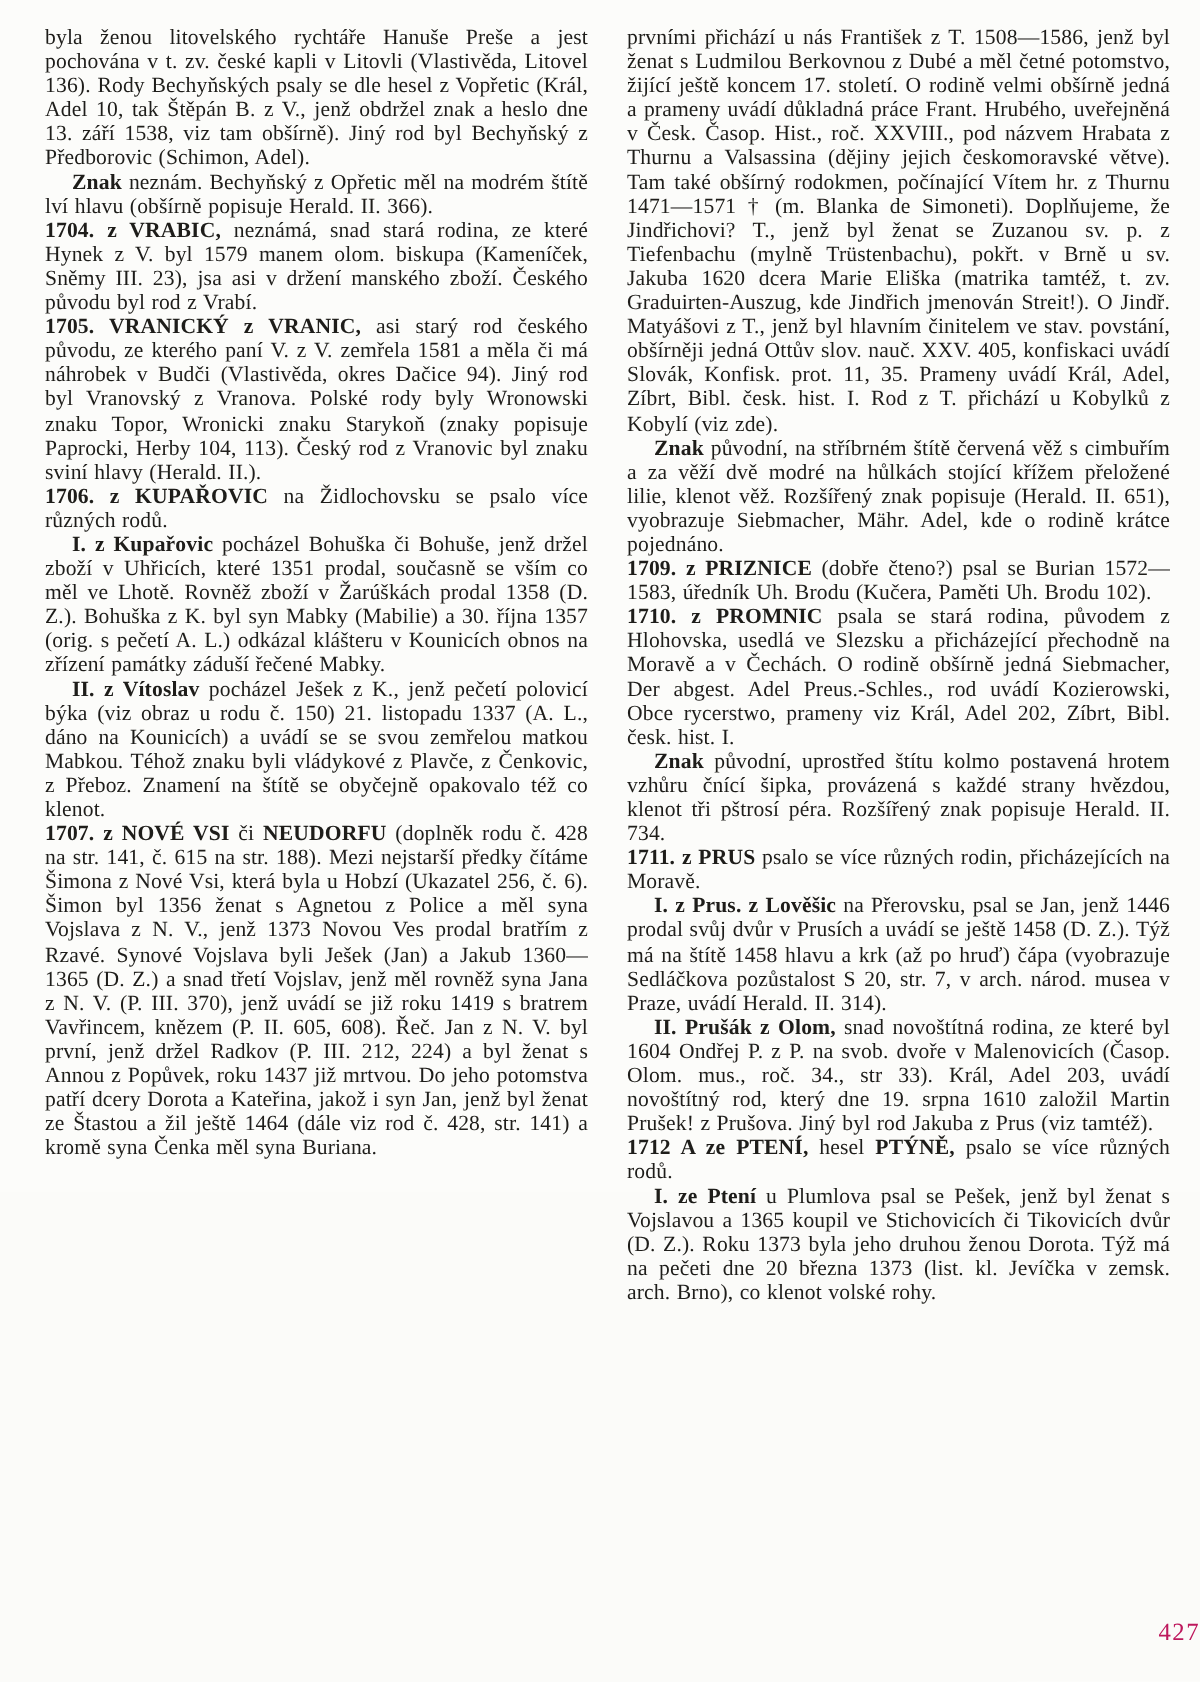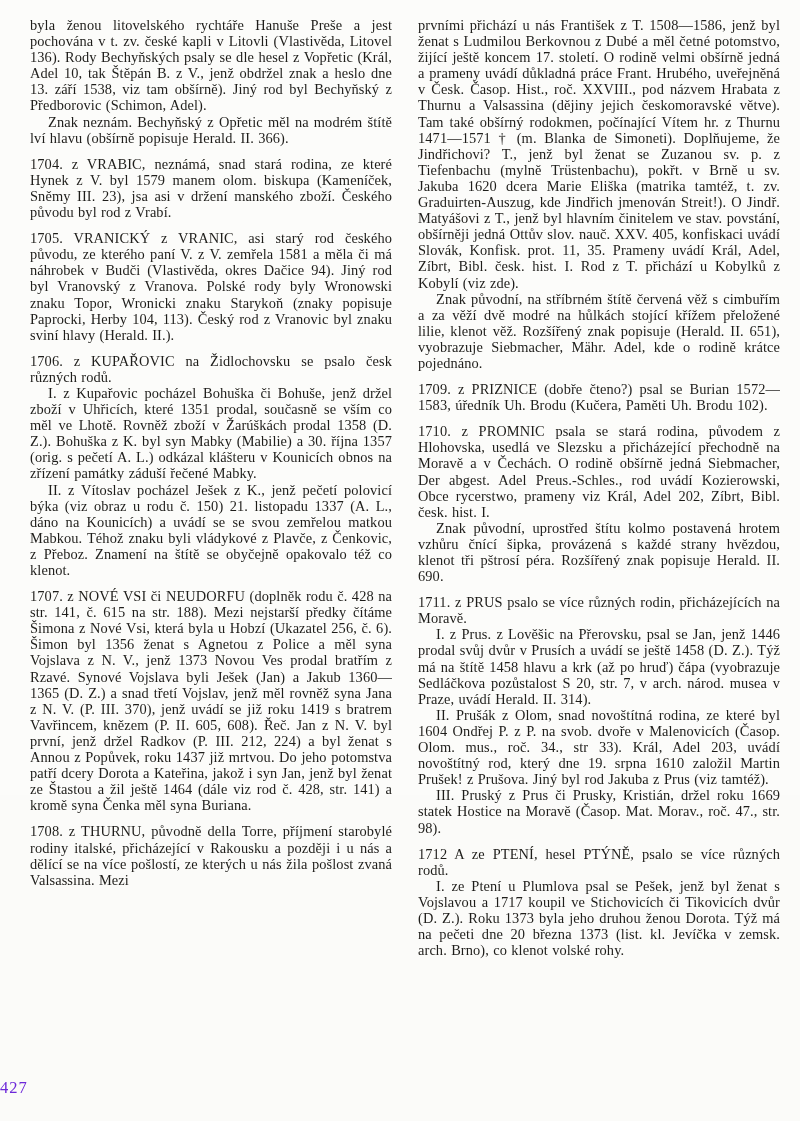--- a/index.html
+++ b/index.html
@@ -29,56 +29,54 @@
     margin: 0;
     font-size: 14.4px;
     line-height: 16.1px;
     text-align: justify;
     letter-spacing: 0.1px;
     word-spacing: 0.6px;
     hyphens: auto;
     -webkit-hyphens: auto;
   }
   .para.indent { text-indent: 18px; }
-  .para.entry { margin-top: 10px; }
-  .bold { font-weight: normal; }
+  .para.entry { }
+  .bold { font-weight: bold; }
   .page-number {
     position: absolute;
     left: 0; right: 0;
     top: 1078px;
-    text-align: left;
+    text-align: right;
     font-size: 16.5px;
     letter-spacing: 1px;
-    color: #6d28d9;
+    color: #be185d;
   }
 </style>
 </head>
 <body>
 
 <div class="page">
   <div class="columns">
     <div class="col">
         <p class="para"><span class="">byla ženou litovelského rychtáře Hanuše Preše a jest pochována v t. zv. české kapli v Litovli (Vlastivěda, Litovel 136). Rody Bechyňských psaly se dle hesel z Vopřetic (Král, Adel 10, tak Štěpán B. z V., jenž obdržel znak a heslo dne 13. září 1538, viz tam obšírně). Jiný rod byl Bechyňský z Předborovic (Schimon, Adel).</span></p>
         <p class="para indent"><span class="bold">Znak</span><span class=""> neznám. Bechyňský z Opřetic měl na modrém štítě lví hlavu (obšírně popisuje Herald. II. 366).</span></p>
         <p class="para entry"><span class="bold">1704. z VRABIC,</span><span class=""> neznámá, snad stará rodina, ze které Hynek z V. byl 1579 manem olom. biskupa (Kameníček, Sněmy III. 23), jsa asi v držení manského zboží. Českého původu byl rod z Vrabí.</span></p>
         <p class="para entry"><span class="bold">1705. VRANICKÝ z VRANIC,</span><span class=""> asi starý rod českého původu, ze kterého paní V. z V. zemřela 1581 a měla či má náhrobek v Budči (Vlastivěda, okres Dačice 94). Jiný rod byl Vranovský z Vranova. Polské rody byly Wronowski znaku Topor, Wronicki znaku Starykoň (znaky popisuje Paprocki, Herby 104, 113). Český rod z Vranovic byl znaku sviní hlavy (Herald. II.).</span></p>
-        <p class="para entry"><span class="bold">1706. z KUPAŘOVIC</span><span class=""> na Židlochovsku se psalo česk různých rodů.</span></p>
+        <p class="para entry"><span class="bold">1706. z KUPAŘOVIC</span><span class=""> na Židlochovsku se psalo více různých rodů.</span></p>
         <p class="para indent"><span class="bold">I. z Kupařovic</span><span class=""> pocházel Bohuška či Bohuše, jenž držel zboží v Uhřicích, které 1351 prodal, současně se vším co měl ve Lhotě. Rovněž zboží v Žarúškách prodal 1358 (D. Z.). Bohuška z K. byl syn Mabky (Mabilie) a 30. října 1357 (orig. s pečetí A. L.) odkázal klášteru v Kounicích obnos na zřízení památky záduší řečené Mabky.</span></p>
         <p class="para indent"><span class="bold">II. z Vítoslav</span><span class=""> pocházel Ješek z K., jenž pečetí polovicí býka (viz obraz u rodu č. 150) 21. listopadu 1337 (A. L., dáno na Kounicích) a uvádí se se svou zemřelou matkou Mabkou. Téhož znaku byli vládykové z Plavče, z Čenkovic, z Přeboz. Znamení na štítě se obyčejně opakovalo též co klenot.</span></p>
         <p class="para entry"><span class="bold">1707. z NOVÉ VSI</span><span class=""> či </span><span class="bold">NEUDORFU</span><span class=""> (doplněk rodu č. 428 na str. 141, č. 615 na str. 188). Mezi nejstarší předky čítáme Šimona z Nové Vsi, která byla u Hobzí (Ukazatel 256, č. 6). Šimon byl 1356 ženat s Agnetou z Police a měl syna Vojslava z N. V., jenž 1373 Novou Ves prodal bratřím z Rzavé. Synové Vojslava byli Ješek (Jan) a Jakub 1360—1365 (D. Z.) a snad třetí Vojslav, jenž měl rovněž syna Jana z N. V. (P. III. 370), jenž uvádí se již roku 1419 s bratrem Vavřincem, knězem (P. II. 605, 608). Řeč. Jan z N. V. byl první, jenž držel Radkov (P. III. 212, 224) a byl ženat s Annou z Popůvek, roku 1437 již mrtvou. Do jeho potomstva patří dcery Dorota a Kateřina, jakož i syn Jan, jenž byl ženat ze Štastou a žil ještě 1464 (dále viz rod č. 428, str. 141) a kromě syna Čenka měl syna Buriana.</span></p>
-        <p class="para entry"><span class="bold">1708. z THURNU,</span><span class=""> původně della Torre, příjmení starobylé rodiny italské, přicházející v Rakousku a později i u nás a dělící se na více pošlostí, ze kterých u nás žila pošlost zvaná Valsassina. Mezi</span></p>
       </div>
     <div class="col">
         <p class="para"><span class="">prvními přichází u nás František z T. 1508—1586, jenž byl ženat s Ludmilou Berkovnou z Dubé a měl četné potomstvo, žijící ještě koncem 17. století. O rodině velmi obšírně jedná a prameny uvádí důkladná práce Frant. Hrubého, uveřejněná v Česk. Časop. Hist., roč. XXVIII., pod názvem Hrabata z Thurnu a Valsassina (dějiny jejich českomoravské větve). Tam také obšírný rodokmen, počínající Vítem hr. z Thurnu 1471—1571 † (m. Blanka de Simoneti). Doplňujeme, že Jindřichovi? T., jenž byl ženat se Zuzanou sv. p. z Tiefenbachu (mylně Trüstenbachu), pokřt. v Brně u sv. Jakuba 1620 dcera Marie Eliška (matrika tamtéž, t. zv. Graduirten-Auszug, kde Jindřich jmenován Streit!). O Jindř. Matyášovi z T., jenž byl hlavním činitelem ve stav. povstání, obšírněji jedná Ottův slov. nauč. XXV. 405, konfiskaci uvádí Slovák, Konfisk. prot. 11, 35. Prameny uvádí Král, Adel, Zíbrt, Bibl. česk. hist. I. Rod z T. přichází u Kobylků z Kobylí (viz zde).</span></p>
         <p class="para indent"><span class="bold">Znak</span><span class=""> původní, na stříbrném štítě červená věž s cimbuřím a za věží dvě modré na hůlkách stojící křížem přeložené lilie, klenot věž. Rozšířený znak popisuje (Herald. II. 651), vyobrazuje Siebmacher, Mähr. Adel, kde o rodině krátce pojednáno.</span></p>
         <p class="para entry"><span class="bold">1709. z PRIZNICE</span><span class=""> (dobře čteno?) psal se Burian 1572—1583, úředník Uh. Brodu (Kučera, Paměti Uh. Brodu 102).</span></p>
         <p class="para entry"><span class="bold">1710. z PROMNIC</span><span class=""> psala se stará rodina, původem z Hlohovska, usedlá ve Slezsku a přicházející přechodně na Moravě a v Čechách. O rodině obšírně jedná Siebmacher, Der abgest. Adel Preus.-Schles., rod uvádí Kozierowski, Obce rycerstwo, prameny viz Král, Adel 202, Zíbrt, Bibl. česk. hist. I.</span></p>
-        <p class="para indent"><span class="bold">Znak</span><span class=""> původní, uprostřed štítu kolmo postavená hrotem vzhůru čnící šipka, provázená s každé strany hvězdou, klenot tři pštrosí péra. Rozšířený znak popisuje Herald. II. 690.</span></p>
+        <p class="para indent"><span class="bold">Znak</span><span class=""> původní, uprostřed štítu kolmo postavená hrotem vzhůru čnící šipka, provázená s každé strany hvězdou, klenot tři pštrosí péra. Rozšířený znak popisuje Herald. II. 734.</span></p>
         <p class="para entry"><span class="bold">1711. z PRUS</span><span class=""> psalo se více různých rodin, přicházejících na Moravě.</span></p>
         <p class="para indent"><span class="bold">I. z Prus. z Lověšic</span><span class=""> na Přerovsku, psal se Jan, jenž 1446 prodal svůj dvůr v Prusích a uvádí se ještě 1458 (D. Z.). Týž má na štítě 1458 hlavu a krk (až po hruď) čápa (vyobrazuje Sedláčkova pozůstalost S 20, str. 7, v arch. národ. musea v Praze, uvádí Herald. II. 314).</span></p>
         <p class="para indent"><span class="bold">II. Prušák z Olom,</span><span class=""> snad novoštítná rodina, ze které byl 1604 Ondřej P. z P. na svob. dvoře v Malenovicích (Časop. Olom. mus., roč. 34., str 33). Král, Adel 203, uvádí novoštítný rod, který dne 19. srpna 1610 založil Martin Prušek! z Prušova. Jiný byl rod Jakuba z Prus (viz tamtéž).</span></p>
-        <p class="para indent"><span class="bold">III. Pruský z Prus</span><span class=""> či </span><span class="bold">Prusky,</span><span class=""> Kristián, držel roku 1669 statek Hostice na Moravě (Časop. Mat. Morav., roč. 47., str. 98).</span></p>
         <p class="para entry"><span class="bold">1712 A ze PTENÍ,</span><span class=""> hesel </span><span class="bold">PTÝNĚ,</span><span class=""> psalo se více různých rodů.</span></p>
-        <p class="para indent"><span class="bold">I. ze Ptení</span><span class=""> u Plumlova psal se Pešek, jenž byl ženat s Vojslavou a 1717 koupil ve Stichovicích či Tikovicích dvůr (D. Z.). Roku 1373 byla jeho druhou ženou Dorota. Týž má na pečeti dne 20 března 1373 (list. kl. Jevíčka v zemsk. arch. Brno), co klenot volské rohy.</span></p>
+        <p class="para indent"><span class="bold">I. ze Ptení</span><span class=""> u Plumlova psal se Pešek, jenž byl ženat s Vojslavou a 1365 koupil ve Stichovicích či Tikovicích dvůr (D. Z.). Roku 1373 byla jeho druhou ženou Dorota. Týž má na pečeti dne 20 března 1373 (list. kl. Jevíčka v zemsk. arch. Brno), co klenot volské rohy.</span></p>
       </div>
   </div>
   <div class="page-number">427</div>
 </div>
 
 </body></html>

